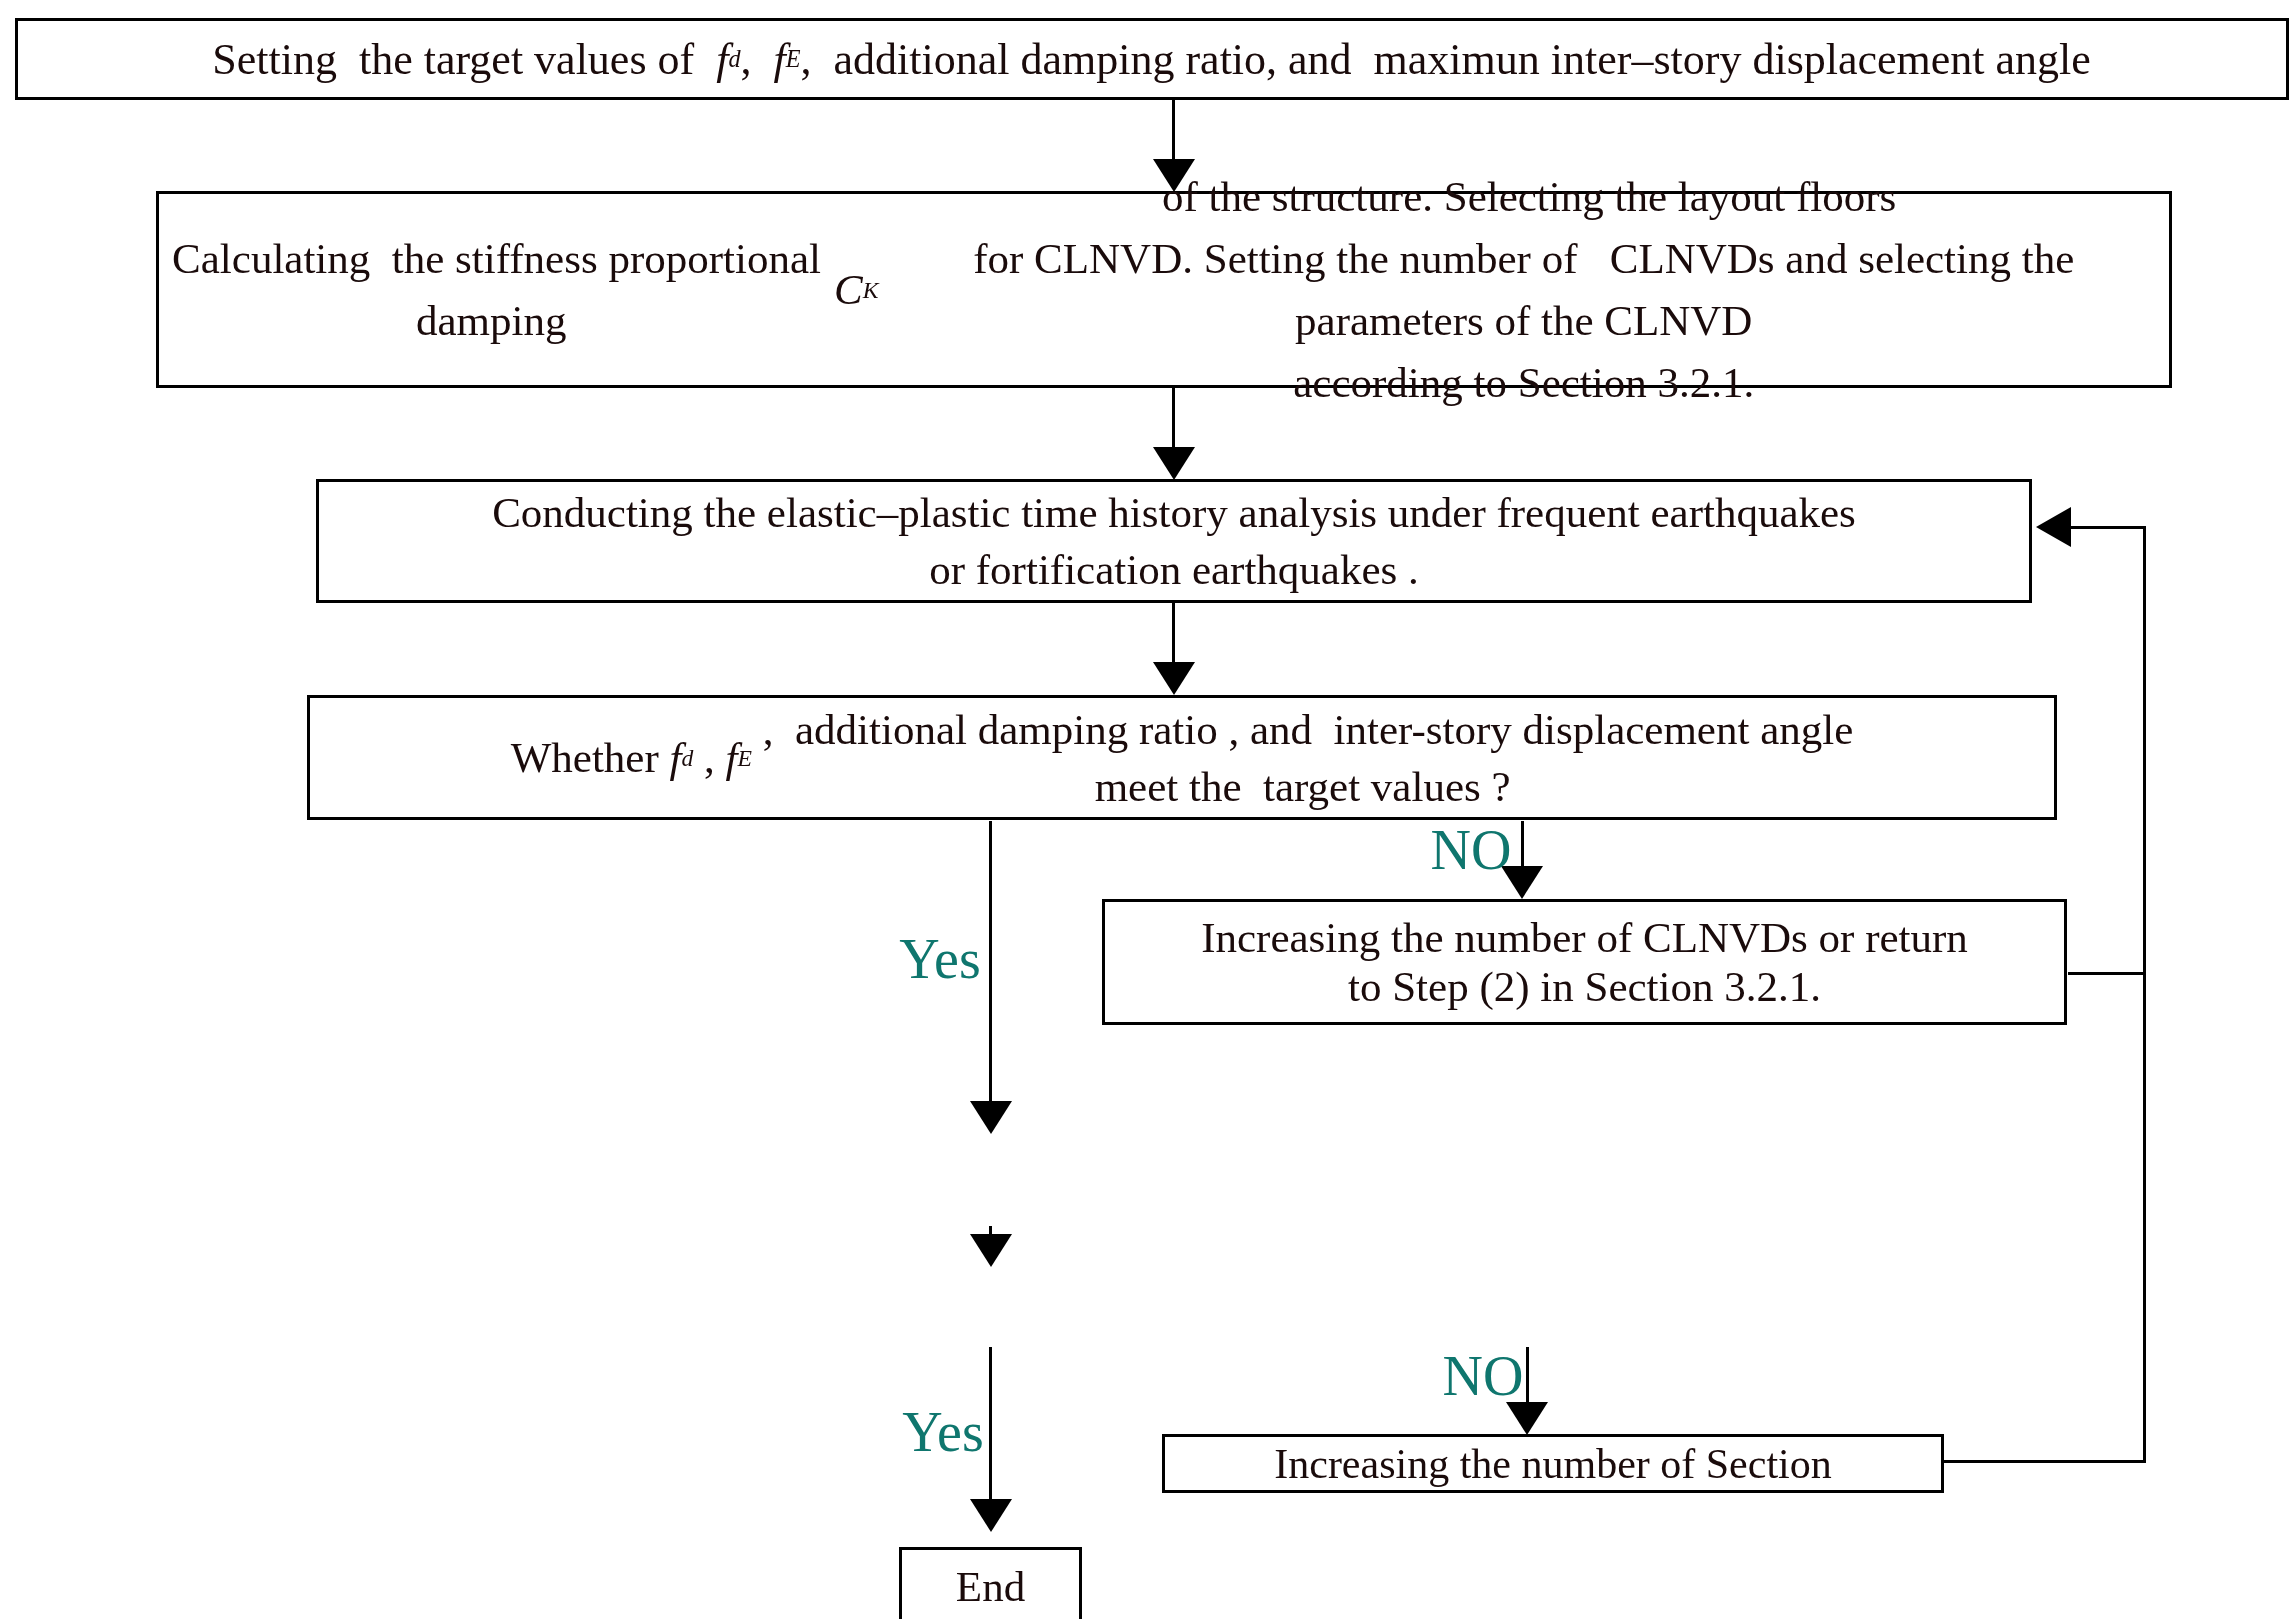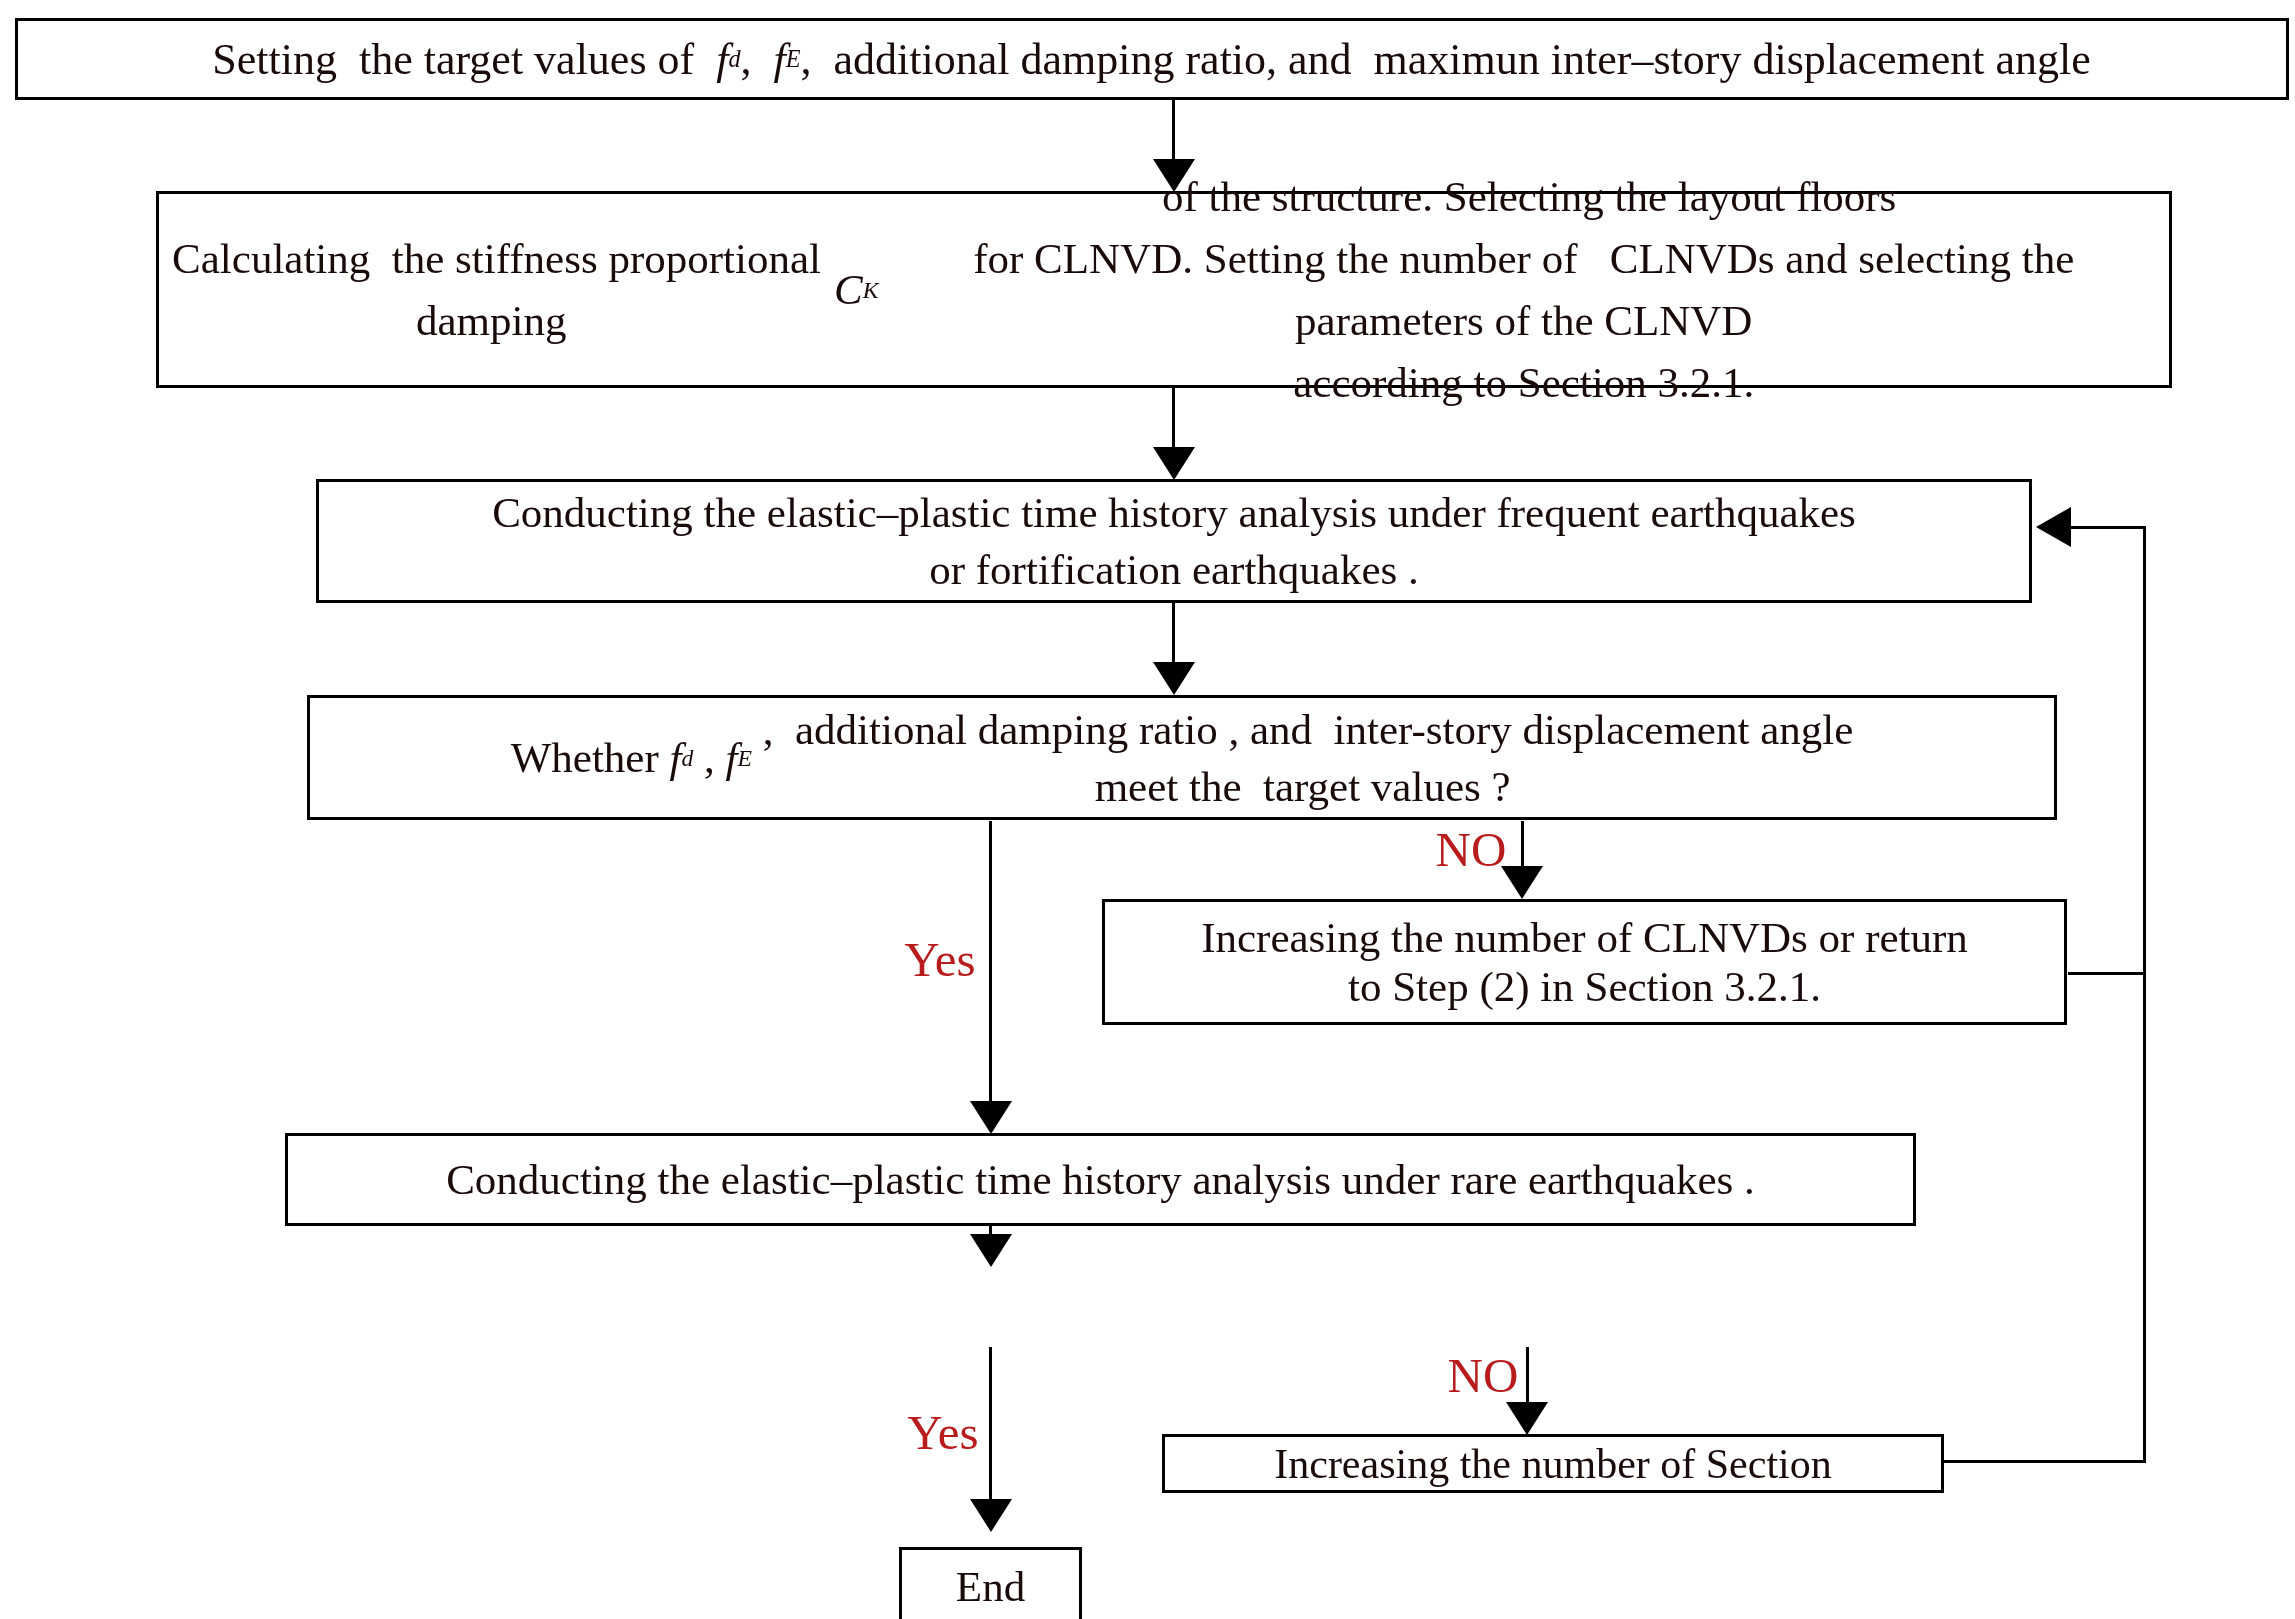--- a/index.html
+++ b/index.html
@@ -31,39 +31,38 @@
   }
   .arrow-left{
     position:absolute;width:0;height:0;
     border-top:20px solid transparent;
     border-bottom:20px solid transparent;
     border-right:35px solid #000000;
   }
   .lbl{
     position:absolute;
     display:flex;align-items:center;justify-content:center;
-    font-size:49px;color:#b91c1c;
+    font-size:56px;color:#0f766e;
   }
 </style>
 </head>
 <body>
 
 <div id="canvas">
 
   <div class="box" style="left:14.6px;top:18px;width:2274px;height:82px;font-size:44px;">Setting  the target values of  <i>f</i><sub><i>d</i></sub>,  <i>f</i><sub><i>E</i></sub>,  additional damping ratio, and  maximun inter–story displacement angle</div>
 
   <div class="box" style="left:156px;top:191px;width:2016px;height:197px;font-size:43px;line-height:62px;">Calculating  the stiffness proportional damping <i>C</i><sub><i>K</i></sub> of the structure. Selecting the layout floors<br>for CLNVD. Setting the number of   CLNVDs and selecting the parameters of the CLNVD<br>according to Section 3.2.1.</div>
 
   <div class="box" style="left:316px;top:479px;width:1716px;height:124px;font-size:43px;line-height:57px;">Conducting the elastic–plastic time history analysis under frequent earthquakes<br>or fortification earthquakes .</div>
 
   <div class="box" style="left:307px;top:695px;width:1750px;height:125px;font-size:43px;line-height:57px;">Whether <i>f</i><sub><i>d</i></sub> , <i>f</i><sub><i>E</i></sub> ,  additional damping ratio , and  inter-story displacement angle<br>meet the  target values ?</div>
 
   <div class="box" style="left:1102px;top:899px;width:965px;height:126px;font-size:43px;line-height:49px;font-family:Liberation Serif, serif;">Increasing the number of CLNVDs or return<br>to Step (2) in Section 3.2.1.</div>
 
-  <div class="box" style="left:285px;top:1133px;width:1631px;height:93px;font-size:43px;">Conducting the elastic–plastic time history analysis under rare earthquakes .</div>
 
 
   <div class="box" style="left:1162px;top:1434px;width:782px;height:59px;font-size:42px;">Increasing the number of Section</div>
 
   <div class="box" style="left:899px;top:1531px;width:183px;height:79px;font-size:43px;margin-top:16px;">End</div>
 
   <div class="vline" style="left:1172px;top:100px;width:2.8px;height:62px;"></div>
   <div class="arrow-down" style="left:1153px;top:159px;"></div>
 
   <div class="vline" style="left:1172px;top:388px;width:2.8px;height:60px;"></div>

